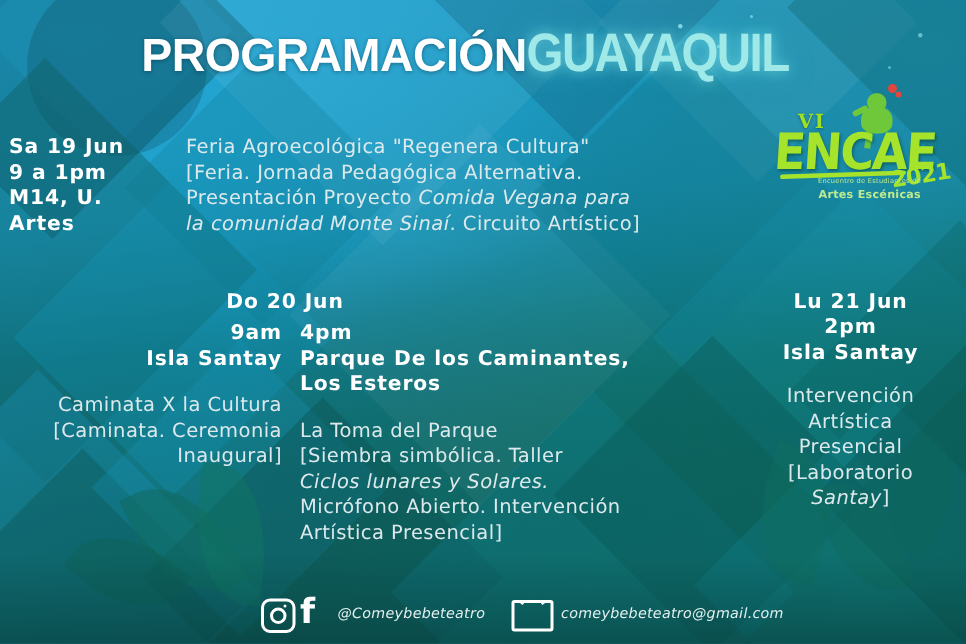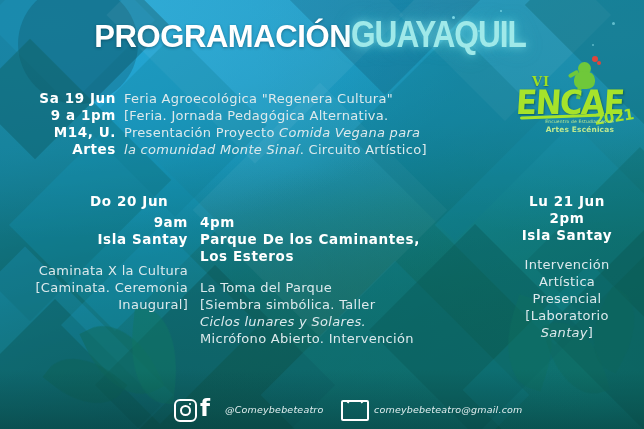--- a/index.html
+++ b/index.html
@@ -109,24 +109,24 @@
     font-weight:bold;color:#ffffff;
     font-size:13.5px;line-height:17px;letter-spacing:.6px;
   }
   .what{
     font-family:"DejaVu Sans","Liberation Sans",sans-serif;
     color:#dce9ec;font-size:13px;line-height:17px;letter-spacing:.3px;
     font-weight:400;
   }
   .what i{font-style:italic;}
 
-  #b1-when{left:6px;top:90px;width:110px;text-align:right;}
+  #b1-when{left:6px;top:90px;width:110px;text-align:left;}
   #b1-what{left:124px;top:90px;width:380px;text-align:left;}
 
-  #b2-head{left:90px;top:193px;width:200px;text-align:left;}
+  #b2-head{left:90px;top:193px;width:200px;text-align:center;}
   #b2a-when{left:48px;top:214px;width:140px;text-align:right;}
   #b2a-what{left:4px;top:262px;width:184px;text-align:right;}
   #b2b-when{left:200px;top:214px;width:250px;text-align:left;}
   #b2b-what{left:200px;top:279px;width:252px;text-align:left;}
 
   #b3-when{left:490px;top:193px;width:154px;text-align:center;}
   #b3-what{left:490px;top:256px;width:154px;text-align:center;}
 
   
   #footer{position:absolute;left:0;top:396px;width:644px;height:30px;}
@@ -255,20 +255,21 @@
   <div class="blk when" id="b2b-when">
       <div>4pm</div>
       <div>Parque De los Caminantes,</div>
       <div>Los Esteros</div>
     </div>
   <div class="blk what" id="b2b-what">
       <div><span>La Toma del Parque</span></div>
       <div><span>[Siembra simbólica. Taller</span></div>
       <div><i>Ciclos lunares y Solares.</i></div>
       <div><span>Micrófono Abierto. Intervención</span></div>
+      <div><span>Artística Presencial]</span></div>
     </div>
 
   <div class="blk when" id="b3-when">
       <div>Lu 21 Jun</div>
       <div>2pm</div>
       <div>Isla Santay</div>
     </div>
   <div class="blk what" id="b3-what">
       <div><span>Intervención</span></div>
       <div><span>Artística</span></div>

